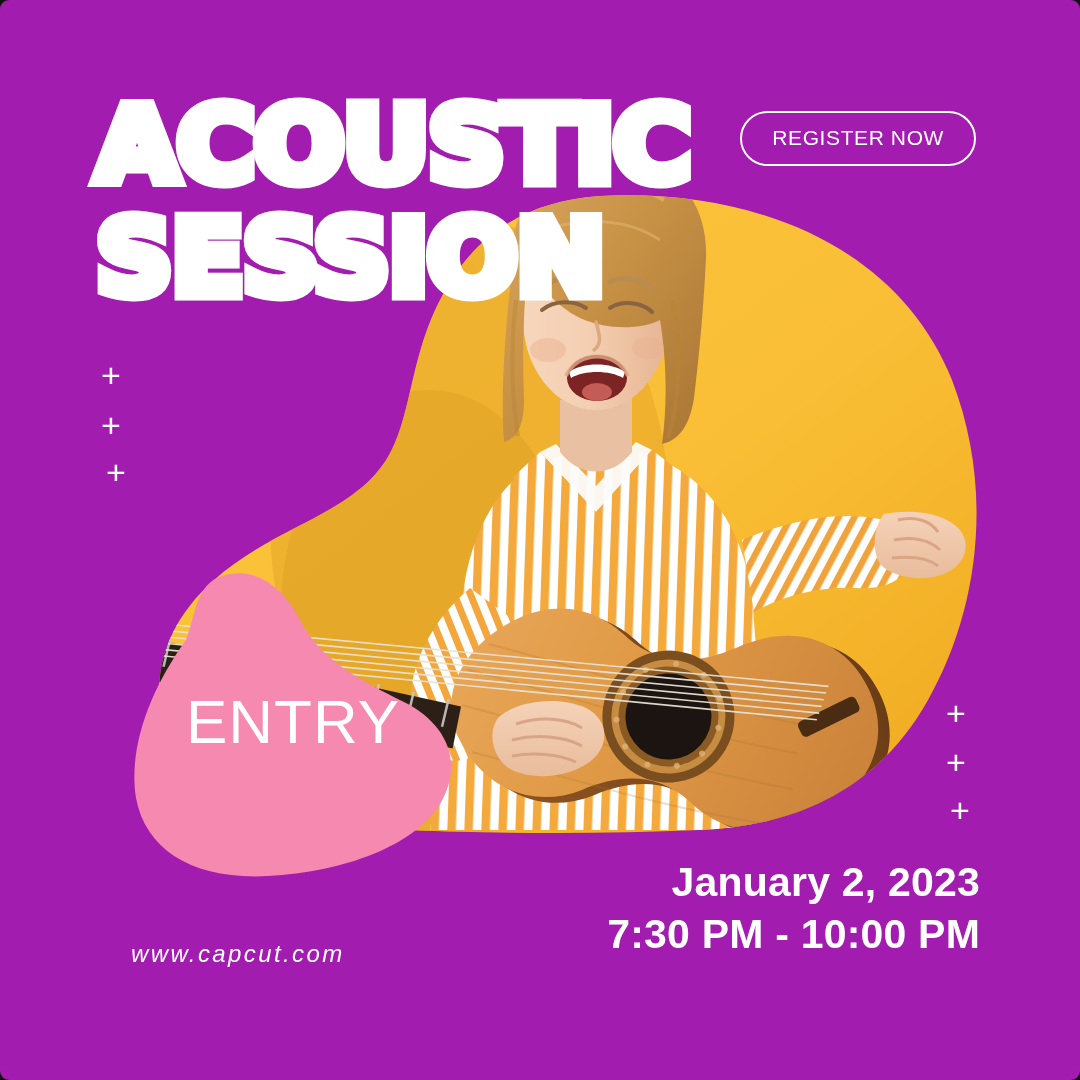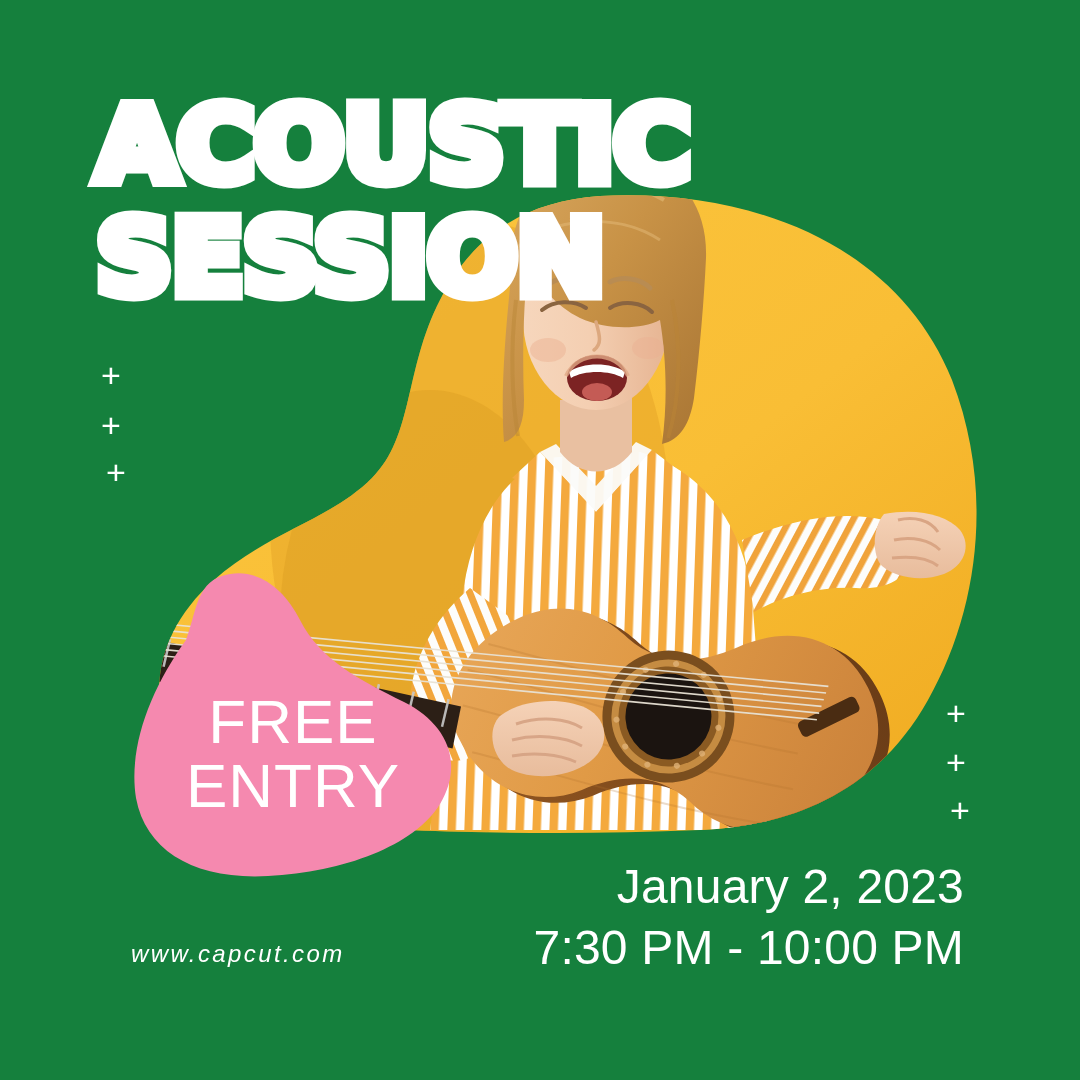--- a/index.html
+++ b/index.html
@@ -3,23 +3,24 @@
 <meta charset="utf-8">
 <style>
   html, body {
     margin: 0; padding: 0; background: #111;
   }
   #poster {
     position: relative;
     width: 1080px;
     height: 1080px;
     overflow: hidden;
-    background: #15803d;
+    background: #a21caf;
     font-family: "Liberation Sans", sans-serif;
     user-select: none;
+    border-radius: 9px;
   }
 
   
   .layer { position: absolute; top: 0; left: 0; width: 1080px; height: 1080px; }
   .layer svg { display: block; width: 1080px; height: 1080px; }
 
   
   #title-block {
     position: absolute;
     left: 96px;
@@ -73,28 +74,28 @@
     font-size: 62px;
     line-height: 1.04;
     letter-spacing: 1px;
     font-weight: 400;
   }
   #free-entry-text span { display: block; }
 
   
   #event-details {
     position: absolute;
-    right: 116px;
+    right: 100px;
     top: 856px;
     z-index: 42;
     text-align: right;
     color: #FFFFFF;
-    font-size: 48px;
+    font-size: 41px;
     line-height: 1.28;
-    font-weight: 400;
+    font-weight: 700;
     letter-spacing: 0.2px;
   }
   #event-details span { display: block; }
 
   
   #website-url {
     position: absolute;
     left: 131px;
     top: 940px;
     z-index: 42;
@@ -368,23 +369,23 @@
                C 282 584, 252 566, 222 576
                C 196 584, 196 614, 186 640 Z" fill="#F589AF"></path>
     </svg>
   </div>
 
   <div id="title-block">
     <span class="title-line" id="title-line-1">ACOUSTIC</span>
     <span class="title-line" id="title-line-2">SESSION</span>
   </div>
 
+  <div id="register-button">REGISTER NOW</div>
 
   <div id="free-entry-text">
-    <span>FREE</span>
     <span>ENTRY</span>
   </div>
 
   <div id="event-details">
     <span>January 2, 2023</span>
     <span>7:30 PM - 10:00 PM</span>
   </div>
 
   <div id="website-url">www.capcut.com</div>
 

